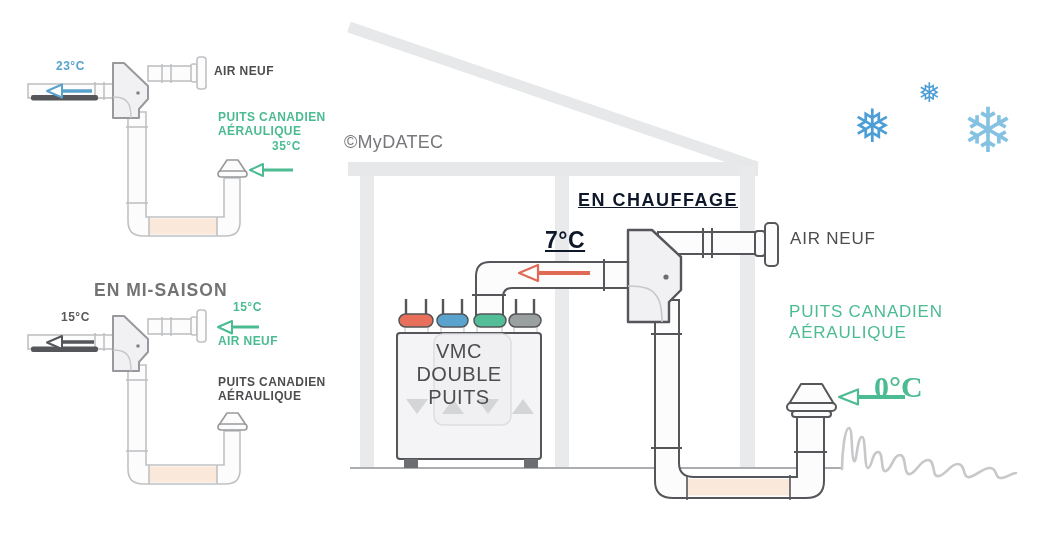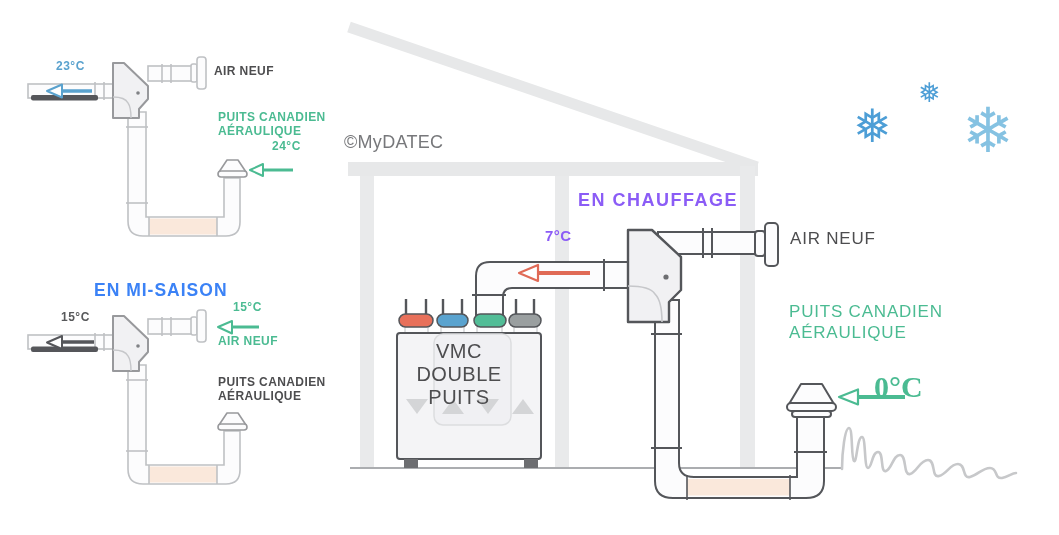--- a/index.html
+++ b/index.html
@@ -4,26 +4,26 @@
 <style>
   html,body{margin:0;padding:0;background:#ffffff;}
   .canvas{
     position:relative;width:1059px;height:535px;background:#ffffff;overflow:hidden;
     font-family:"Liberation Sans", sans-serif;
   }
   .canvas svg{position:absolute;left:0;top:0;}
   .lbl{position:absolute;white-space:nowrap;}
   .t-blue{color:#4E9FCB;}
   .t-green{color:#4BBB92;}
-  .t-red{color:#8b5cf6;}
+  .t-red{color:#0f172a;text-decoration:underline;}
   .t-dark{color:#4D4D4F;}
   .t-gray{color:#77787B;}
   .title{font-size:17.5px;font-weight:bold;letter-spacing:1px;}
   .temp-md{font-size:12px;font-weight:600;letter-spacing:0.5px;}
-  .temp-lg{font-size:15px;font-weight:600;letter-spacing:0.5px;}
+  .temp-lg{font-size:23px;font-weight:600;letter-spacing:0.5px;}
   .small-label{font-size:12px;font-weight:bold;letter-spacing:0.4px;line-height:14px;}
   .big-label{font-size:17px;font-weight:500;letter-spacing:0.8px;line-height:21px;}
   .copyright{font-size:18px;font-weight:400;letter-spacing:0.3px;}
   .vmc-text{position:absolute;left:397px;top:340px;width:124px;text-align:center;
     font-size:20px;font-weight:400;letter-spacing:0.5px;line-height:23px;color:#4D4D4F;}
   .flake{position:absolute;line-height:1;}
 </style>
 </head>
 <body>
 
@@ -186,23 +186,23 @@
 
   <path d="M842,469 C842,452 845,428 849,428 C853,428 851,459 854,461 C857,463 857,437 862,437 C866,437 864,468 868,468 C872,468 872,452 878,452 C884,452 880,473 886,471 C892,469 893,455 900,455 C907,455 903,476 910,474 C917,472 920,460 928,460 C936,460 931,478 939,476 C947,474 950,464 958,464 C966,464 962,479 970,477 C978,475 982,468 990,468 C998,468 994,479 1002,478 C1008,477 1012,473 1016,473" fill="none" stroke="#C7C8CA" stroke-width="2.6" stroke-linecap="round"></path>
 </svg>
 
 <div class="lbl temp-md t-blue" style="left:56px;top:59px;color:#5AA2CE;">23°C</div>
 <div class="lbl small-label t-dark" style="left:214px;top:64px;">AIR NEUF</div>
 <div class="lbl small-label t-green" style="left:218px;top:110px;">
   <span>PUITS CANADIEN</span><br>
   <span>AÉRAULIQUE</span>
 </div>
-<div class="lbl temp-md t-green" style="left:272px;top:139px;">24°C</div>
-
-<div class="lbl title" style="left:94px;top:280px;color:#3b82f6;">EN MI-SAISON</div>
+<div class="lbl temp-md t-green" style="left:272px;top:139px;">35°C</div>
+
+<div class="lbl title" style="left:94px;top:280px;color:#737373;">EN MI-SAISON</div>
 <div class="lbl temp-md" style="left:61px;top:310px;color:#58595B;">15°C</div>
 <div class="lbl temp-md t-green" style="left:233px;top:300px;">15°C</div>
 <div class="lbl small-label t-green" style="left:218px;top:334px;">AIR NEUF</div>
 <div class="lbl small-label t-dark" style="left:218px;top:375px;">
   <span>PUITS CANADIEN</span><br>
   <span>AÉRAULIQUE</span>
 </div>
 
 <div class="lbl copyright t-gray" style="left:344px;top:132px;">©MyDATEC</div>
 

